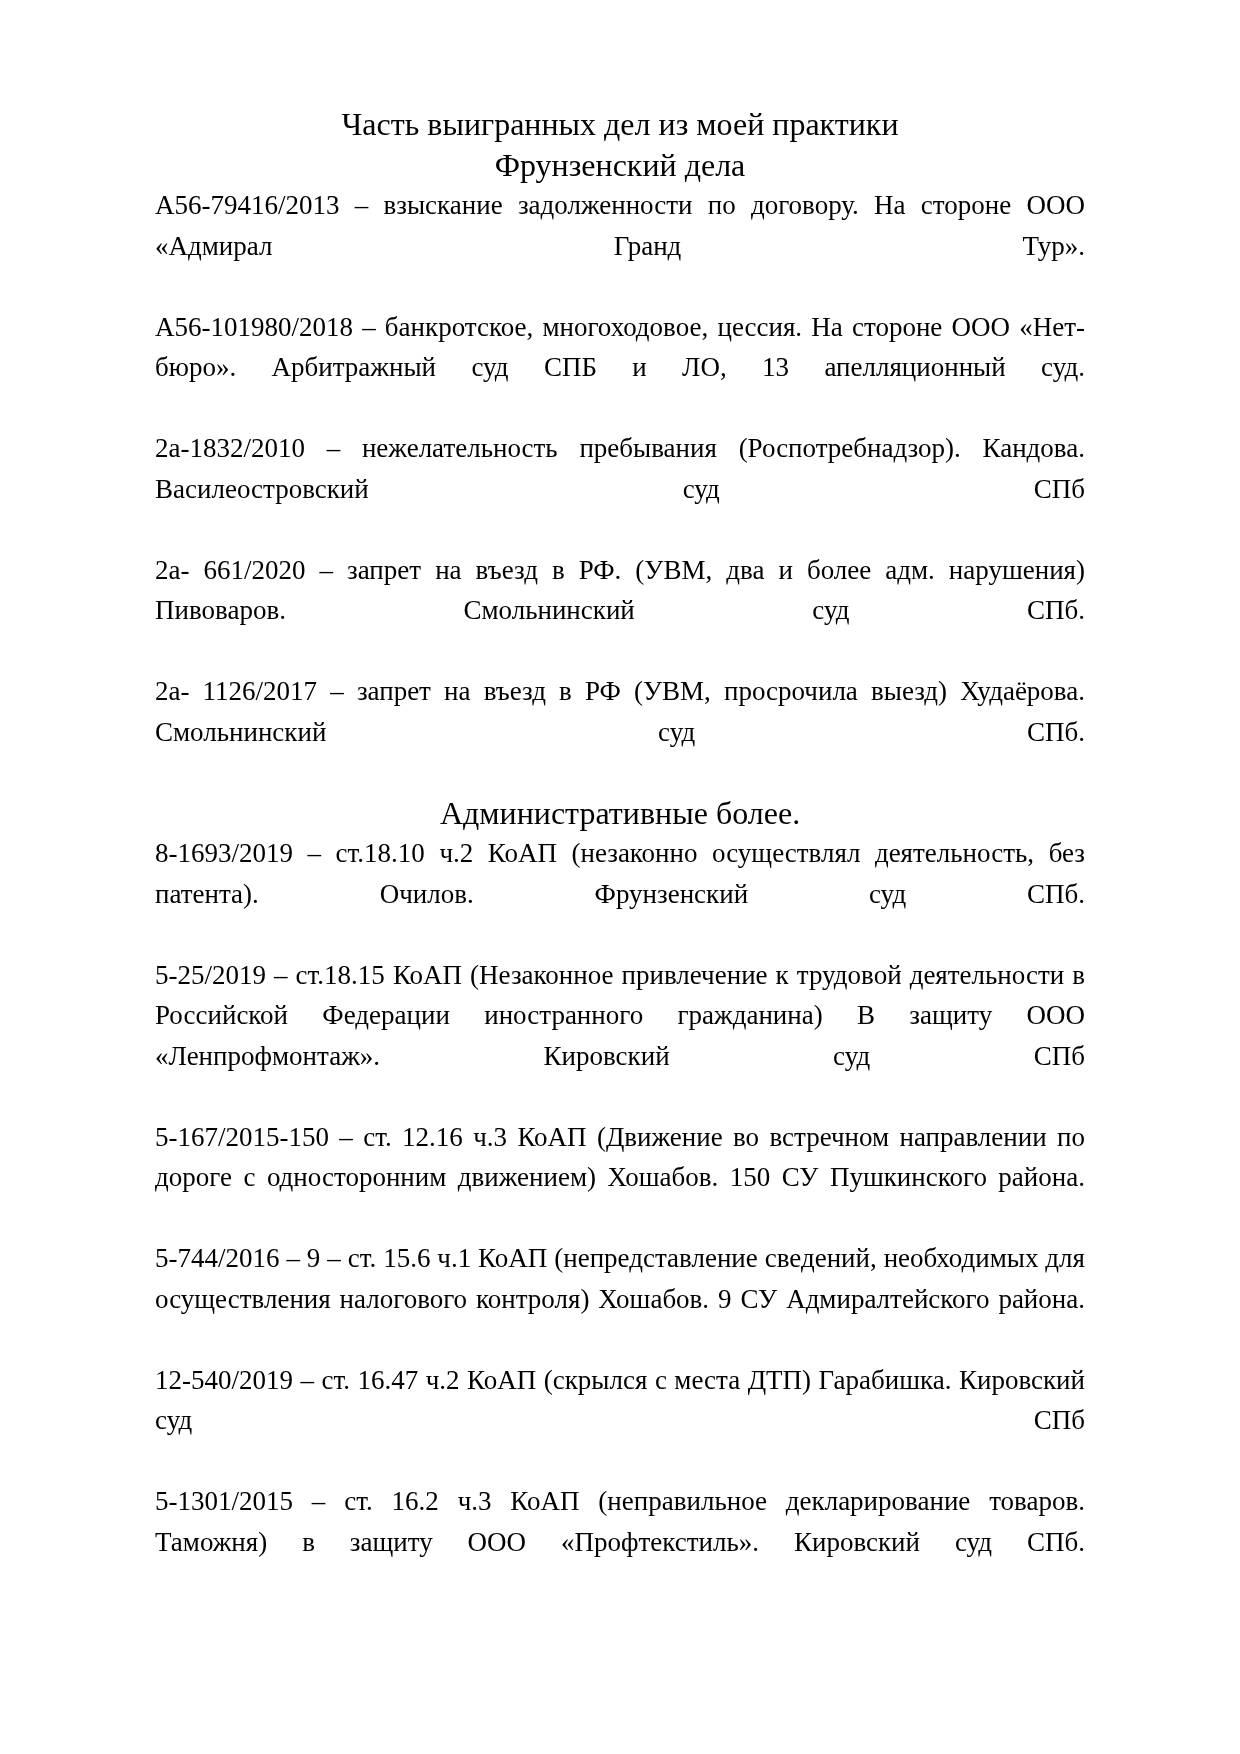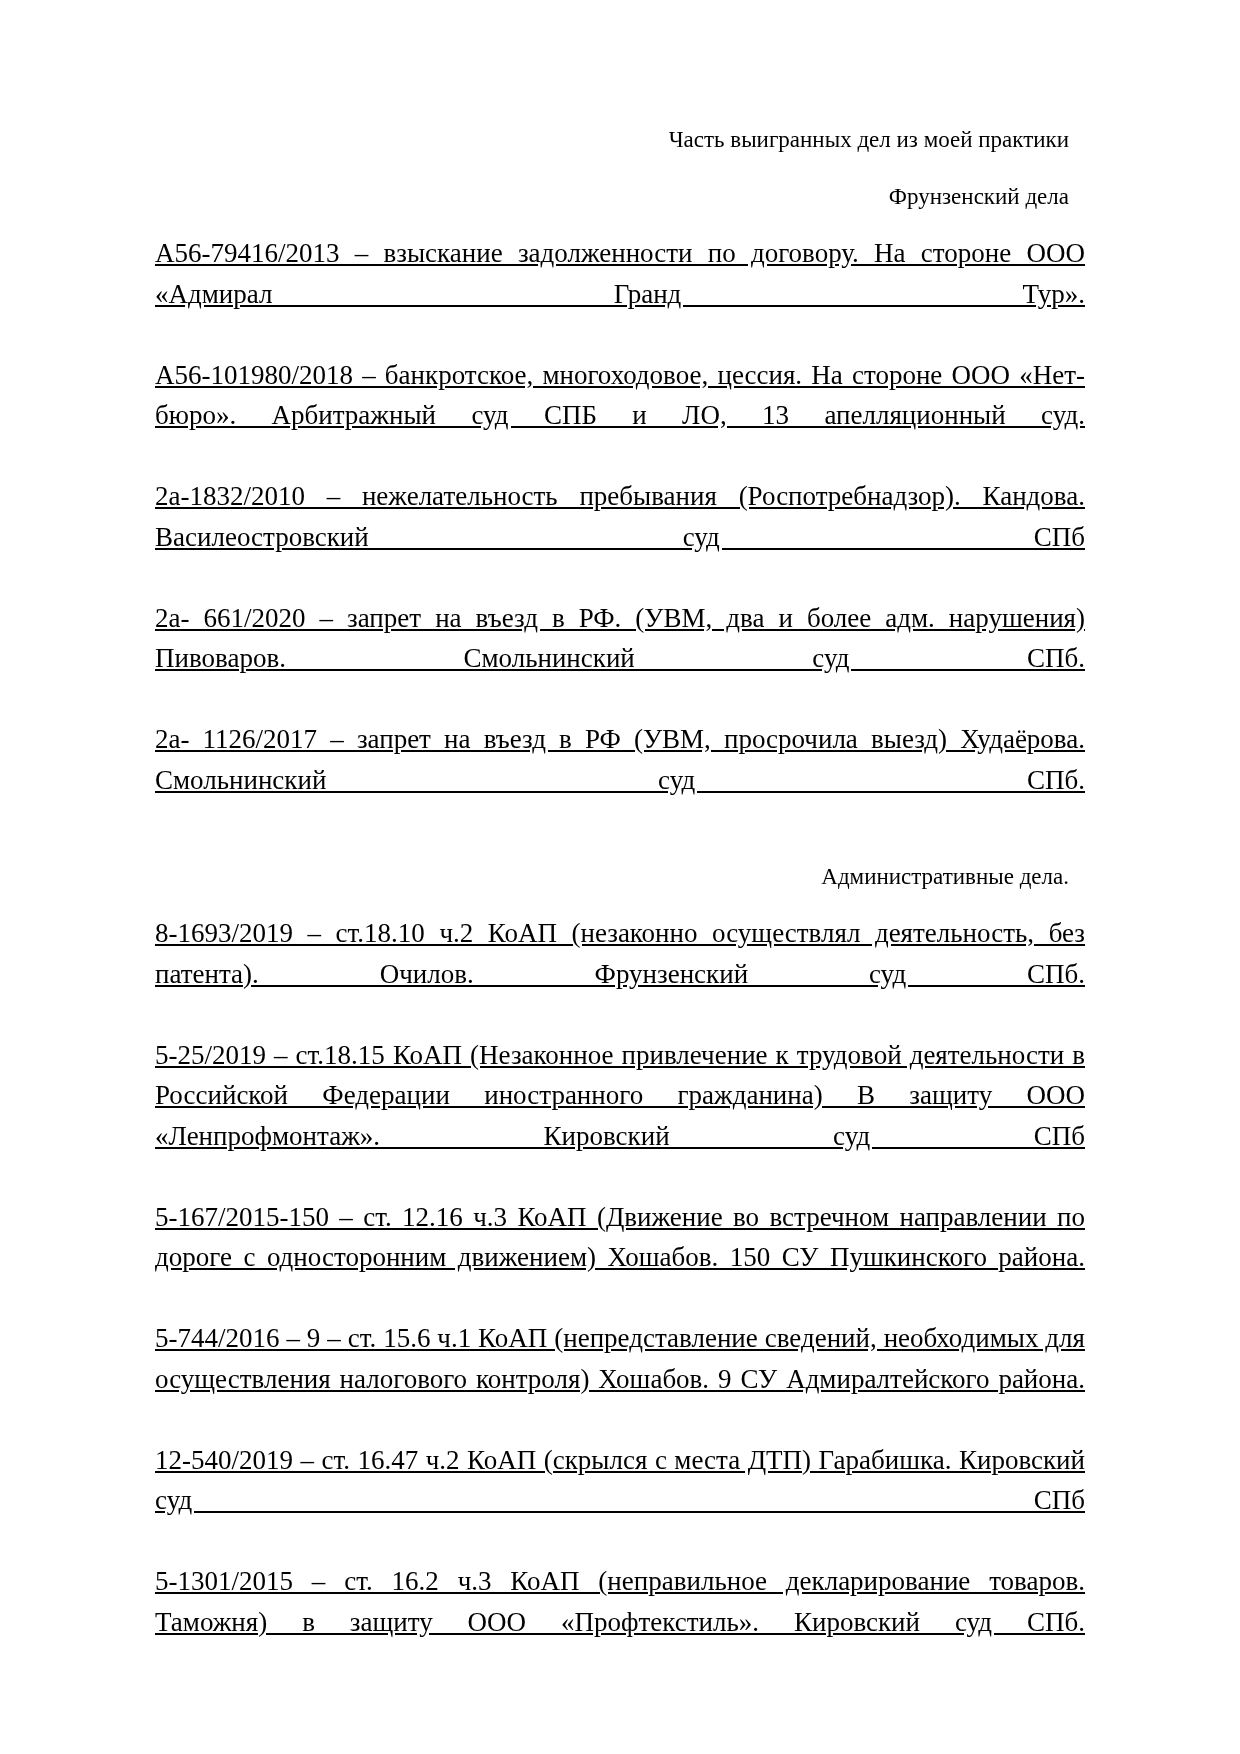--- a/index.html
+++ b/index.html
@@ -20,34 +20,33 @@
     width: 1240px;
     height: 1754px;
     background: #ffffff;
     box-sizing: border-box;
     padding: 104px 155px 0 155px;
   }
   .doc-body {
     width: 930px;
   }
   .heading {
-    text-align: right;
-    font-size: 23px;
+    text-align: center;
+    font-size: 32px;
     line-height: 40.5px;
-    margin: 16px;
+    margin: 0;
     white-space: nowrap;
   }
   .para {
     text-align: justify;
     text-justify: inter-word;
     font-size: 27px;
     line-height: 40.5px;
     margin: 0;
     hyphens: none;
-    text-decoration: underline;
   }
   
   .para::after {
     content: "";
     display: inline-block;
     width: 100%;
   }
 </style>
 </head>
 <body>
@@ -55,21 +54,21 @@
 <div class="page">
   <div class="doc-body">
     <div class="heading">Часть выигранных дел из моей практики</div>
     <div id="sections-root">
         <div class="heading">Фрунзенский дела</div>
         <div class="para">А56-79416/2013 – взыскание задолженности по договору. На стороне ООО «Адмирал Гранд Тур».</div>
         <div class="para">А56-101980/2018 – банкротское, многоходовое, цессия. На стороне ООО «Нет- бюро». Арбитражный суд СПБ и ЛО, 13 апелляционный суд.</div>
         <div class="para">2а-1832/2010 – нежелательность пребывания (Роспотребнадзор). Кандова. Василеостровский суд СПб</div>
         <div class="para">2а- 661/2020 – запрет на въезд в РФ. (УВМ, два и более адм. нарушения) Пивоваров. Смольнинский суд СПб.</div>
         <div class="para">2а- 1126/2017 – запрет на въезд в РФ (УВМ, просрочила выезд) Худаёрова. Смольнинский суд СПб.</div>
-        <div class="heading">Административные дела.</div>
+        <div class="heading">Административные более.</div>
         <div class="para">8-1693/2019 – ст.18.10 ч.2 КоАП (незаконно осуществлял деятельность, без патента). Очилов. Фрунзенский суд СПб.</div>
         <div class="para">5-25/2019 – ст.18.15 КоАП (Незаконное привлечение к трудовой деятельности  в Российской Федерации иностранного гражданина) В защиту ООО «Ленпрофмонтаж». Кировский суд СПб</div>
         <div class="para">5-167/2015-150 – ст. 12.16 ч.3 КоАП (Движение во встречном направлении по дороге с односторонним движением) Хошабов. 150 СУ Пушкинского района.</div>
         <div class="para">5-744/2016 – 9 – ст. 15.6 ч.1 КоАП (непредставление сведений, необходимых для осуществления налогового контроля) Хошабов. 9 СУ Адмиралтейского района.</div>
         <div class="para">12-540/2019 – ст. 16.47 ч.2 КоАП (скрылся с места ДТП) Гарабишка. Кировский суд СПб</div>
         <div class="para">5-1301/2015 – ст. 16.2 ч.3 КоАП (неправильное декларирование товаров. Таможня) в защиту ООО «Профтекстиль». Кировский суд СПб.</div>
       </div>
   </div>
 </div>
 

